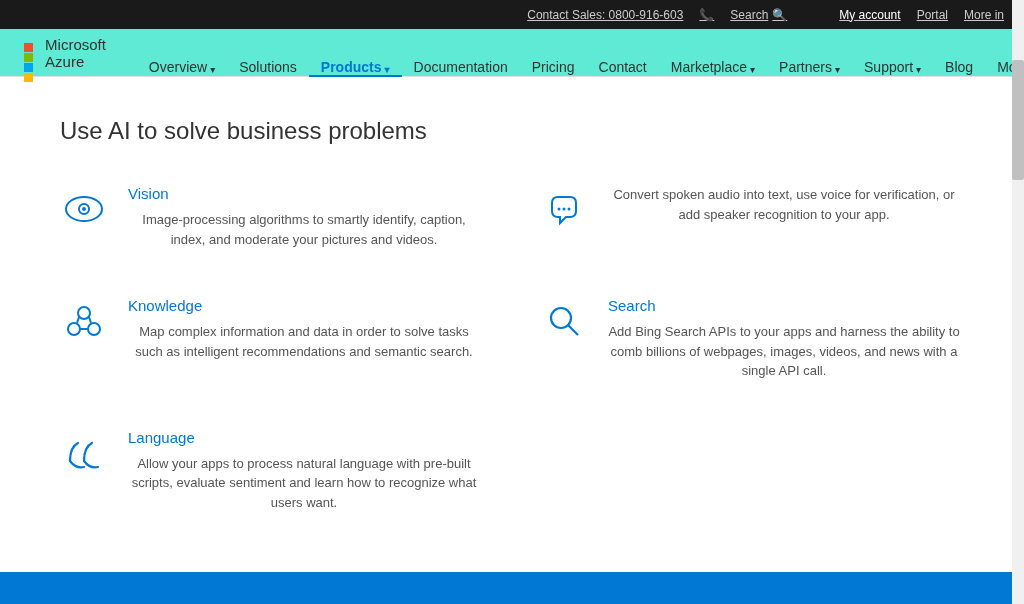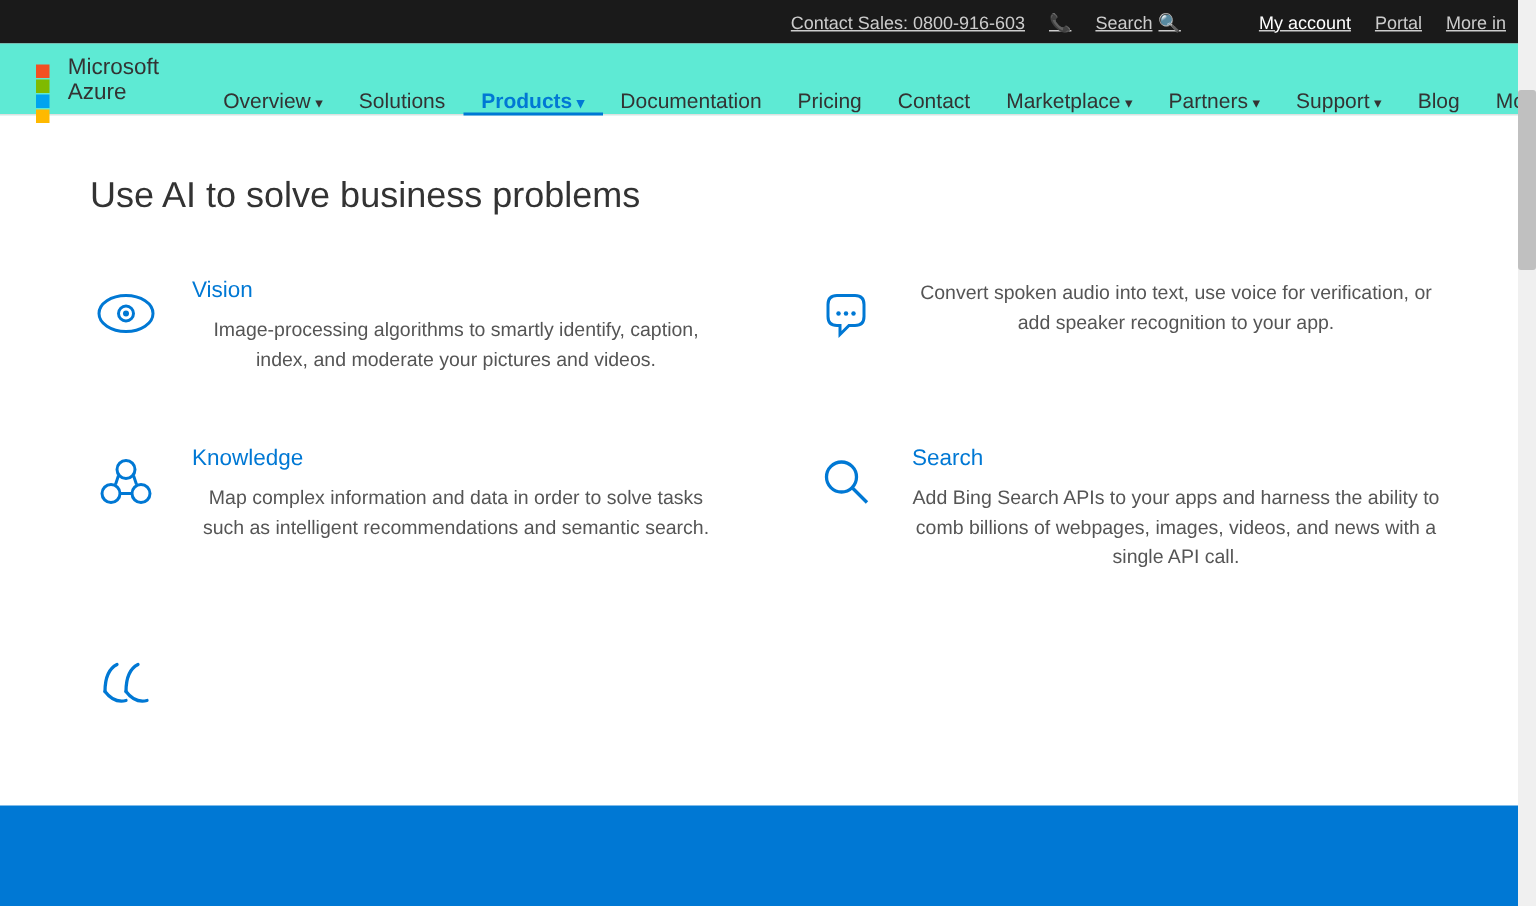--- a/index.html
+++ b/index.html
@@ -292,20 +292,24 @@
 
     <div class="ai-item">
       <div class="ai-icon">
         <svg viewBox="0 0 40 40" fill="none" stroke="#0078d4" stroke-width="2.2">
           <path d="M6 28 Q6 14 14 10" stroke-linecap="round"></path>
           <path d="M6 28 Q12 36 20 34" stroke-linecap="round"></path>
           <path d="M20 28 Q20 14 28 10" stroke-linecap="round"></path>
           <path d="M20 28 Q26 36 34 34" stroke-linecap="round"></path>
         </svg>
       </div>
+      <div class="ai-text">
+        <a class="ai-title">Language</a>
+        <p class="ai-desc">Allow your apps to process natural language with pre-built scripts, evaluate sentiment and learn how to recognize what users want.</p>
+      </div>
     </div>
 
   </div>
 </div>
 
 <div class="quote-section">
   
   
 </div>
 

